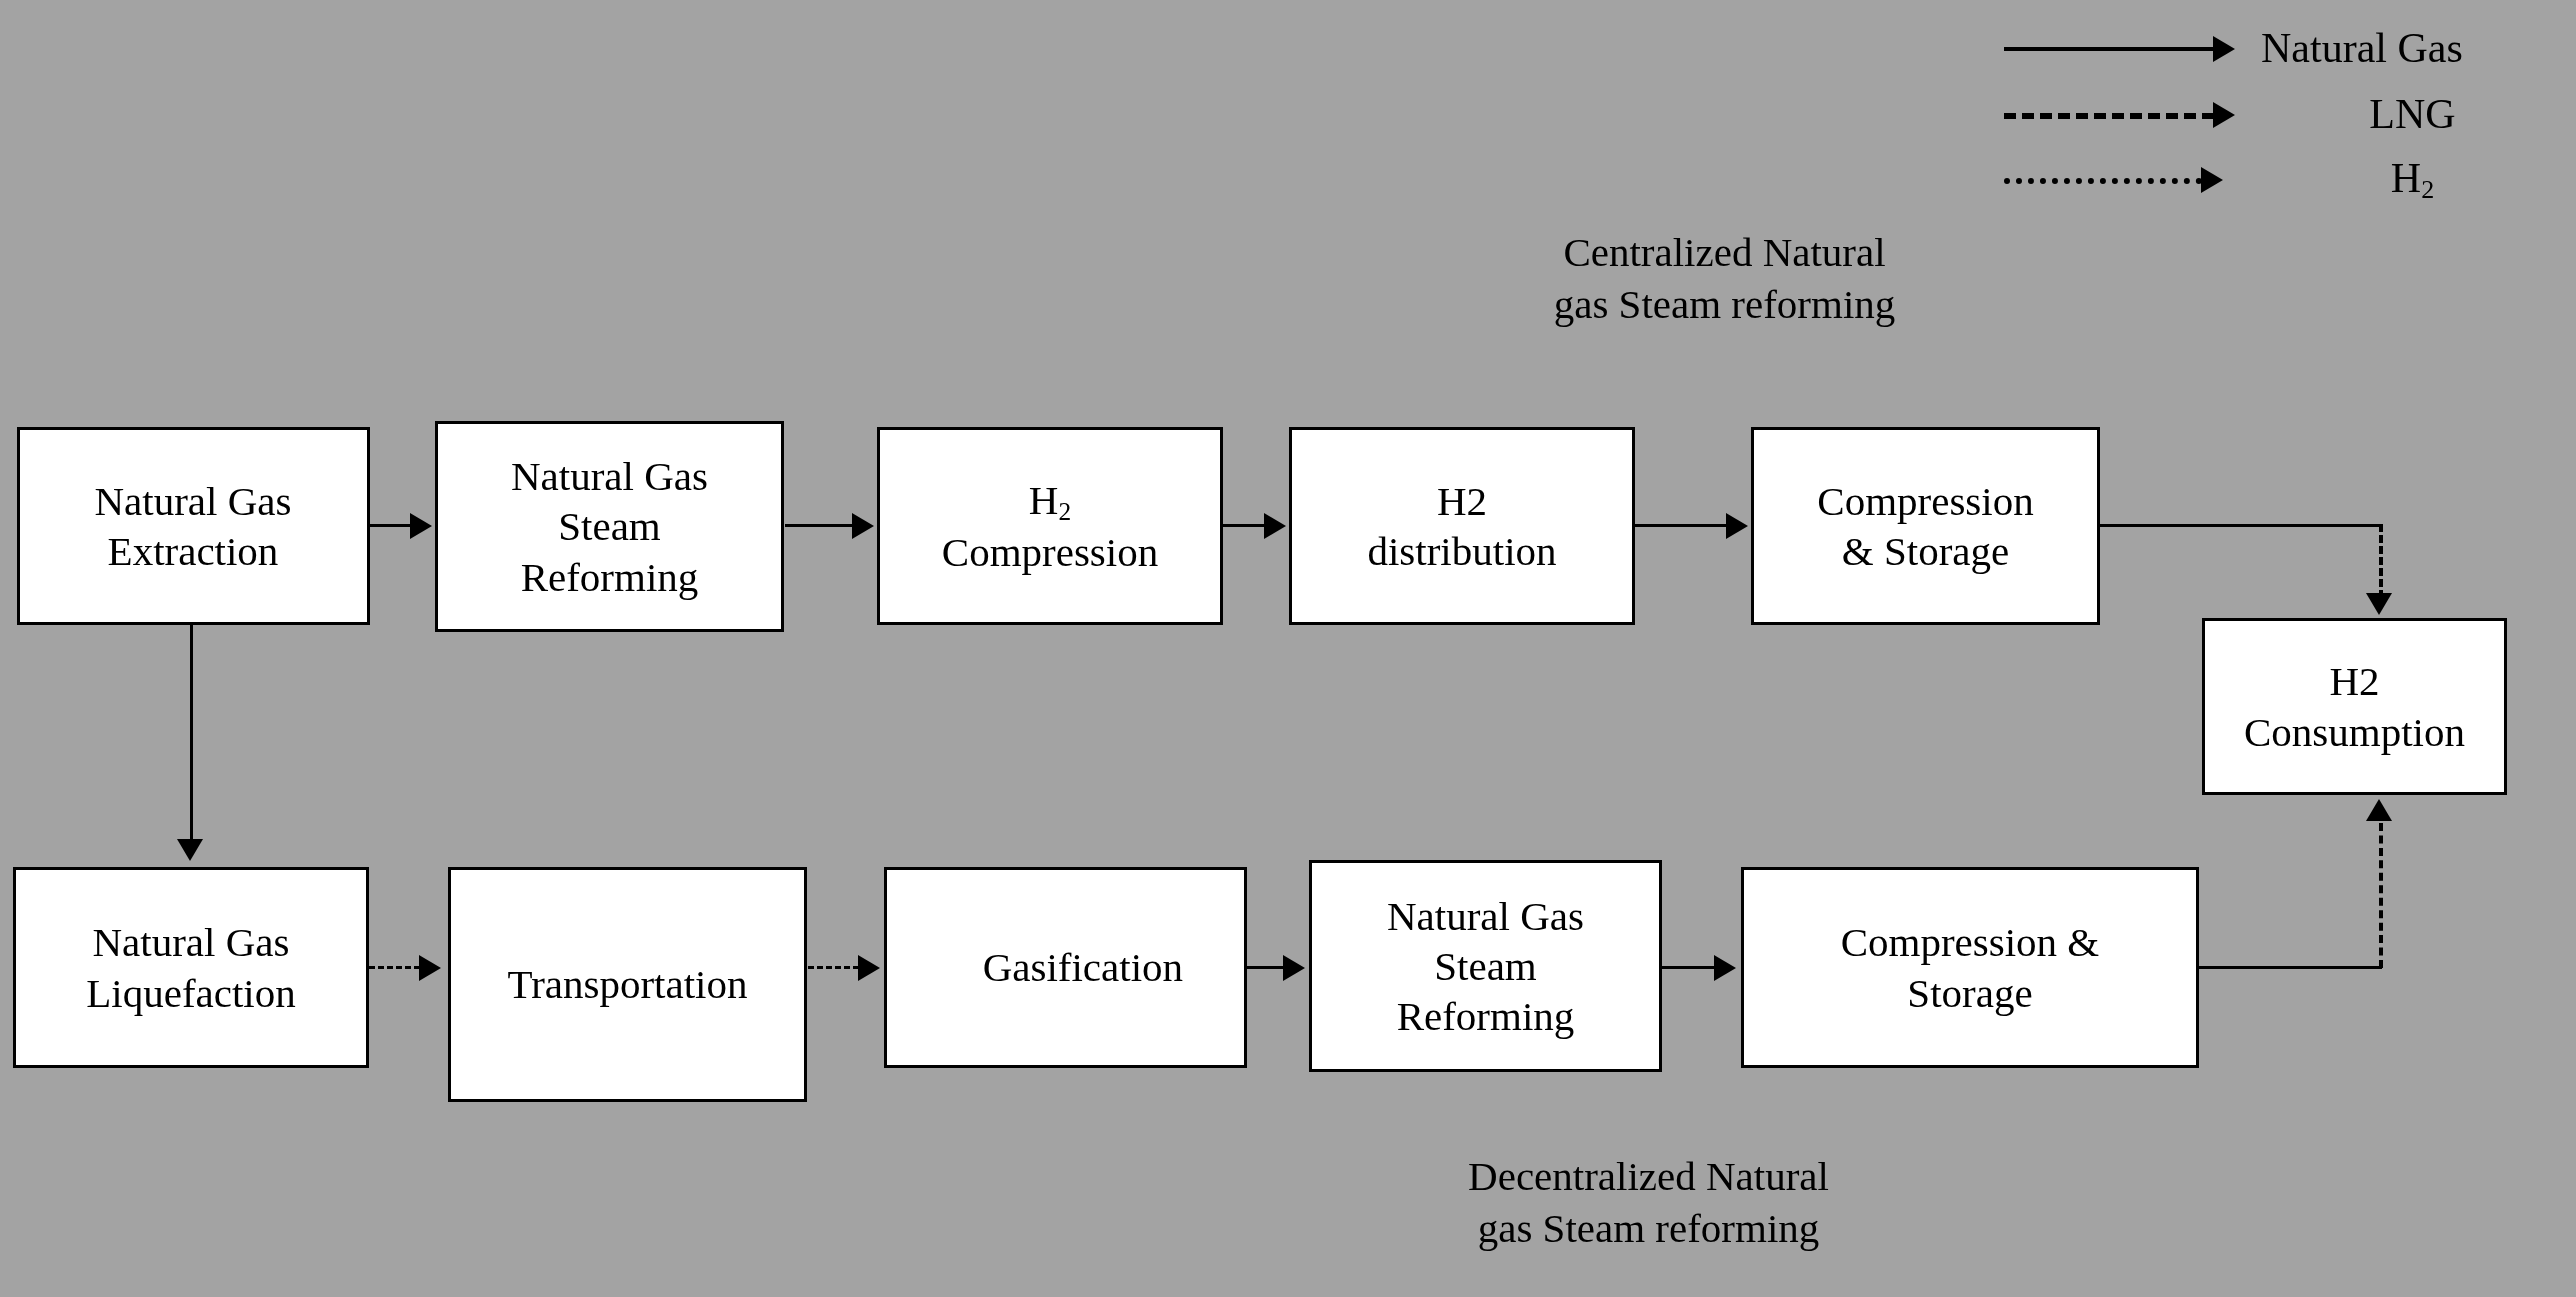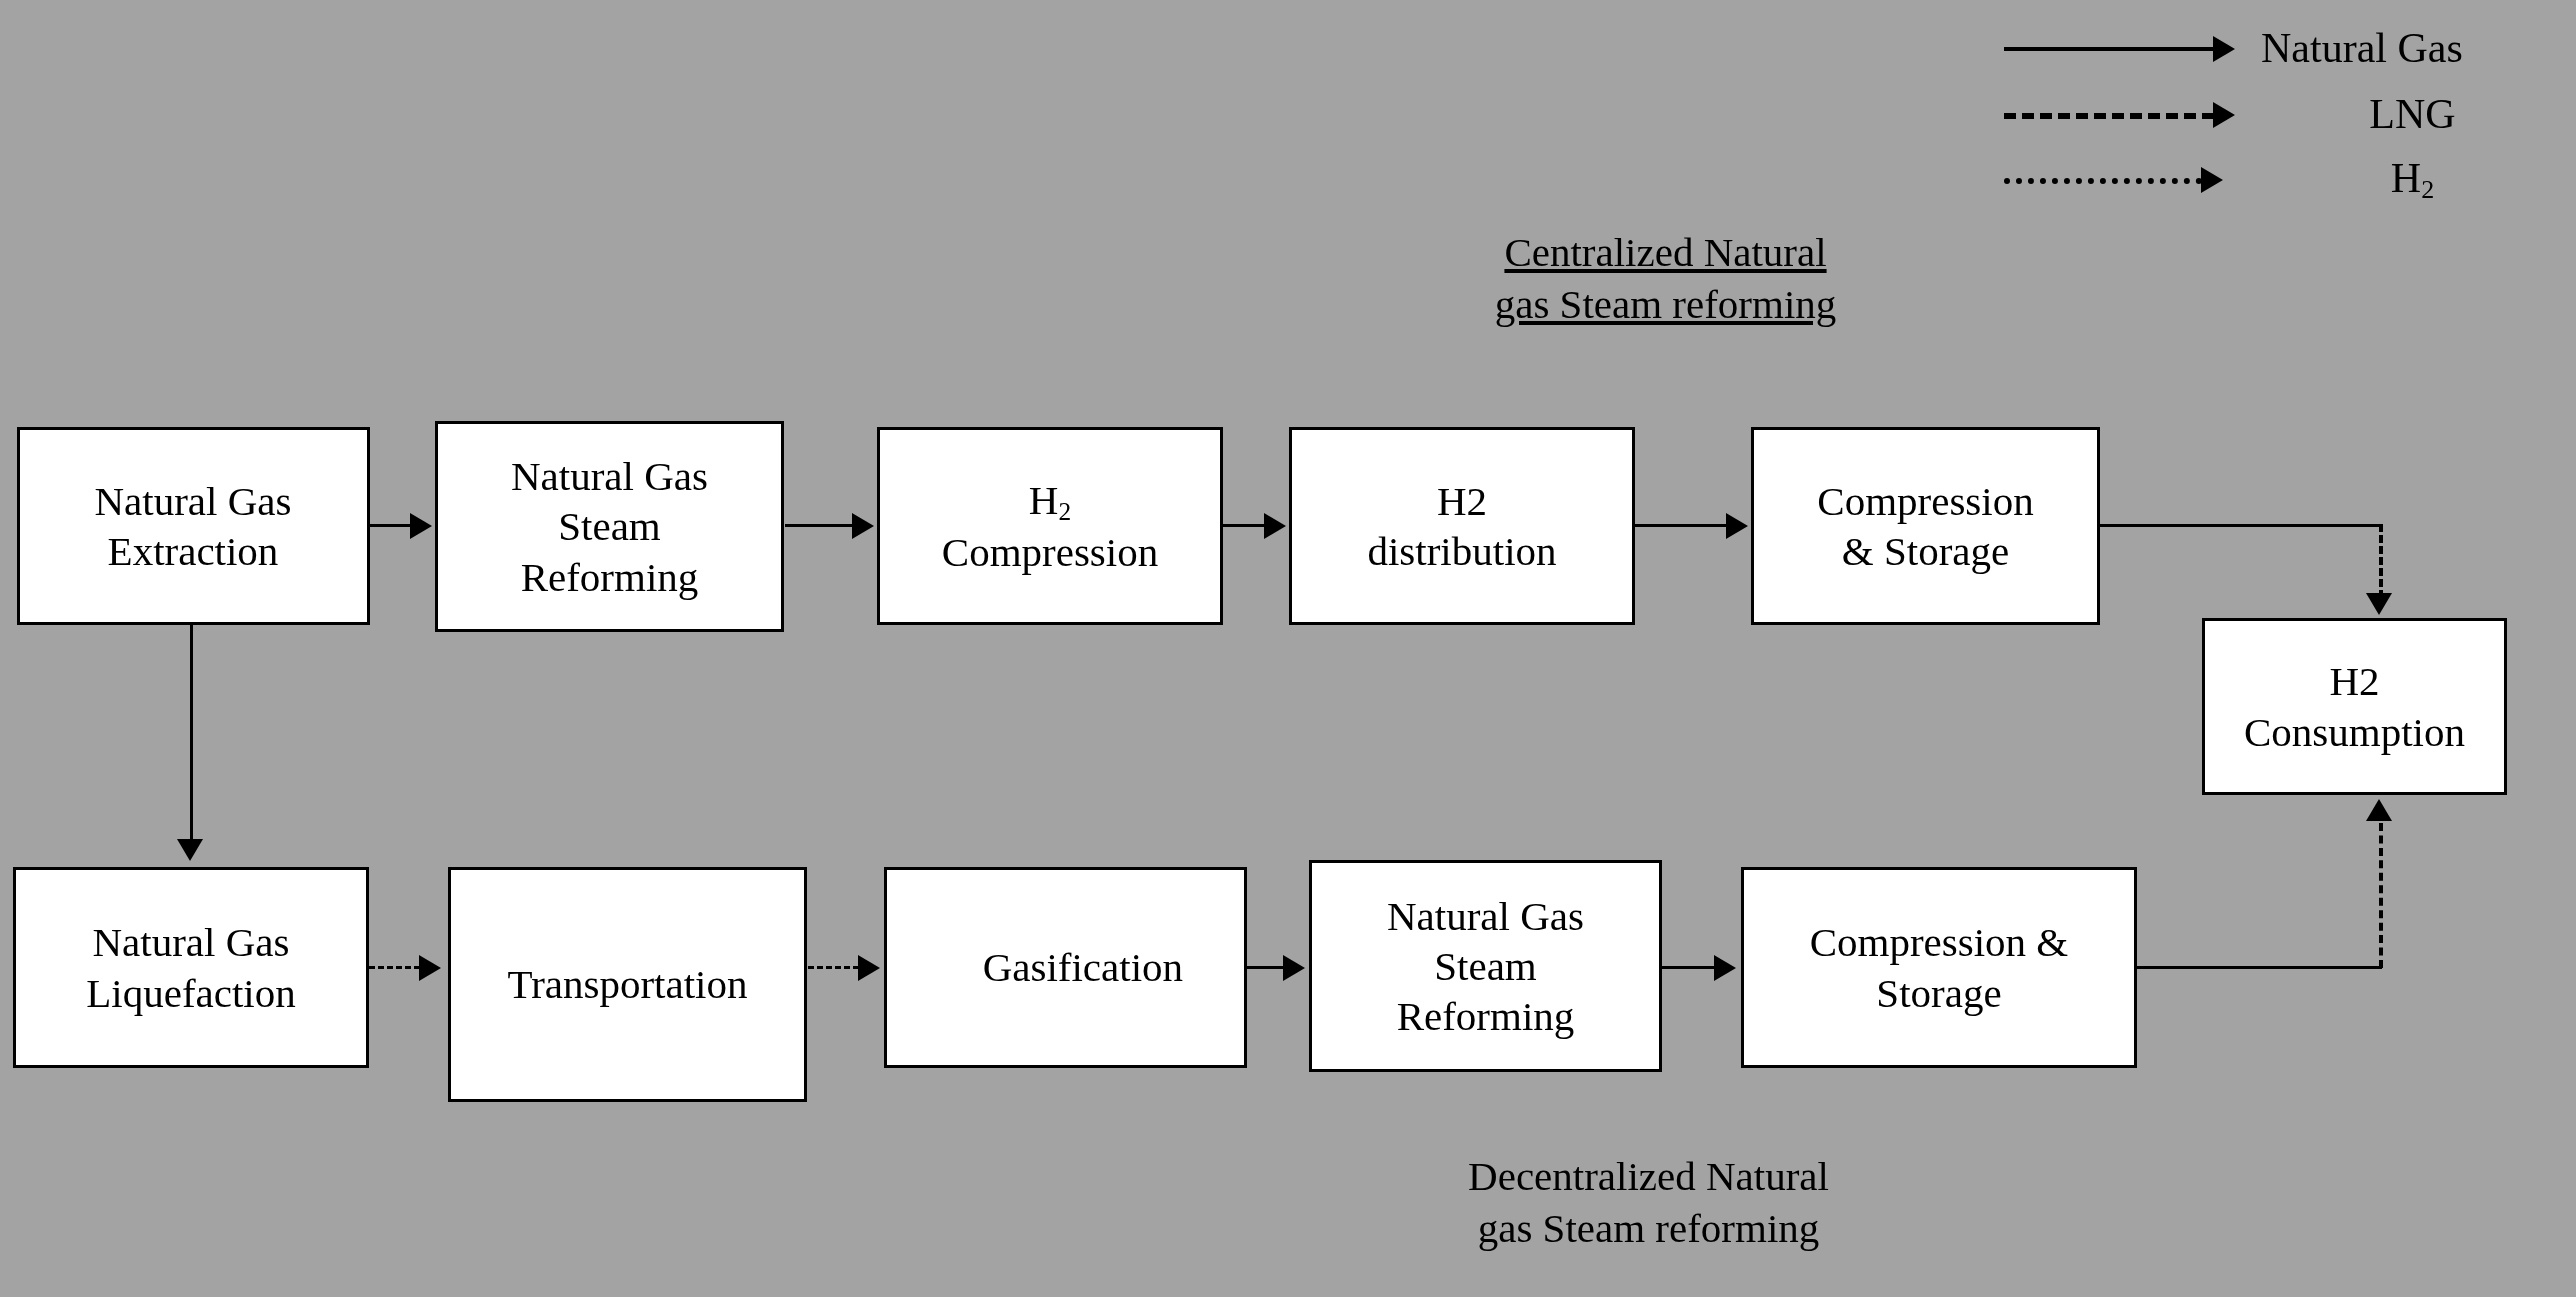--- a/index.html
+++ b/index.html
@@ -124,21 +124,21 @@
 
     <div class="legend-line dashdot" style="left:2004px; top:113px; width:210px;"></div>
     <div class="arrow-r" style="left:2213px; top:102px;"></div>
     <div class="legend-label" style="left:2261px; top:90px; width:303px; text-align:center;">LNG</div>
 
     <div class="legend-line dotted" style="left:2004px; top:178px; width:198px;"></div>
     <div class="arrow-r" style="left:2201px; top:167px;"></div>
     <div class="legend-label" style="left:2261px; top:154px; width:303px; text-align:center;"><span>H</span><sub>2</sub></div>
   </div>
 
-  <div class="caption" style="left:1336px; top:227px; width:659px;text-decoration:underline;">Centralized Natural
+  <div class="caption" style="left:1395px; top:227px; width:659px;">Centralized Natural
 gas Steam reforming</div>
 
   <div class="node" style="left:16.5px; top:427px; width:353px; height:198px;">
     <span class="lbl">Natural Gas
 Extraction</span>
   </div>
 
   <div class="node" style="left:435px; top:421px; width:349px; height:211px;">
     <span class="lbl">Natural Gas
 Steam
@@ -195,21 +195,21 @@
   <div class="node" style="left:884px; top:867px; width:363px; height:201px;padding-left:40px;">
     <span class="lbl">Gasification</span>
   </div>
 
   <div class="node" style="left:1309px; top:860px; width:353px; height:212px;">
     <span class="lbl">Natural Gas
 Steam
 Reforming</span>
   </div>
 
-  <div class="node" style="left:1741px; top:867px; width:396px; height:201px;">
+  <div class="node" style="left:1741px; top:867px; width:458px; height:201px;">
     <span class="lbl">Compression &amp;
 Storage</span>
   </div>
 
   <div class="hline dashdot" style="left:369px; top:966px; width:51px;"></div>
   <div class="arrow-r" style="left:419px; top:955px;"></div>
 
   <div class="hline dashdot" style="left:808px; top:966px; width:51px;"></div>
   <div class="arrow-r" style="left:858px; top:955px;"></div>
 

